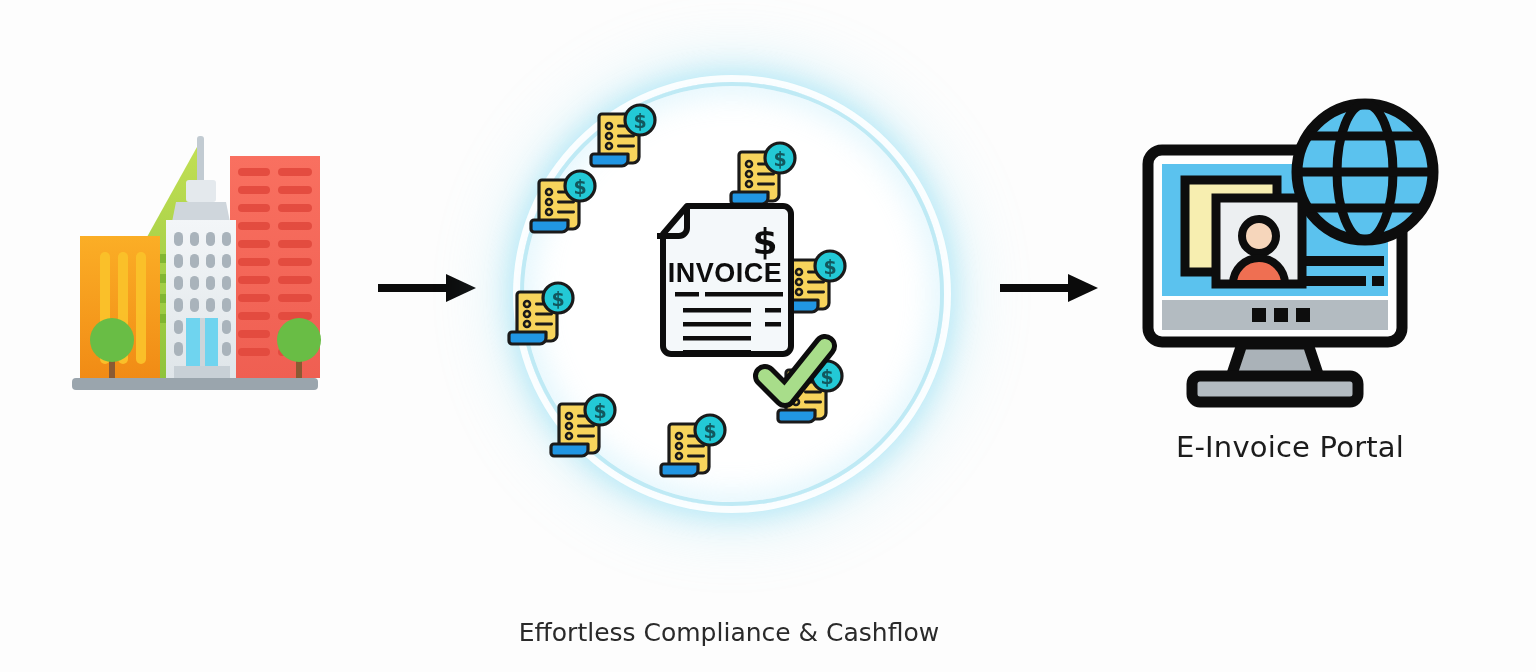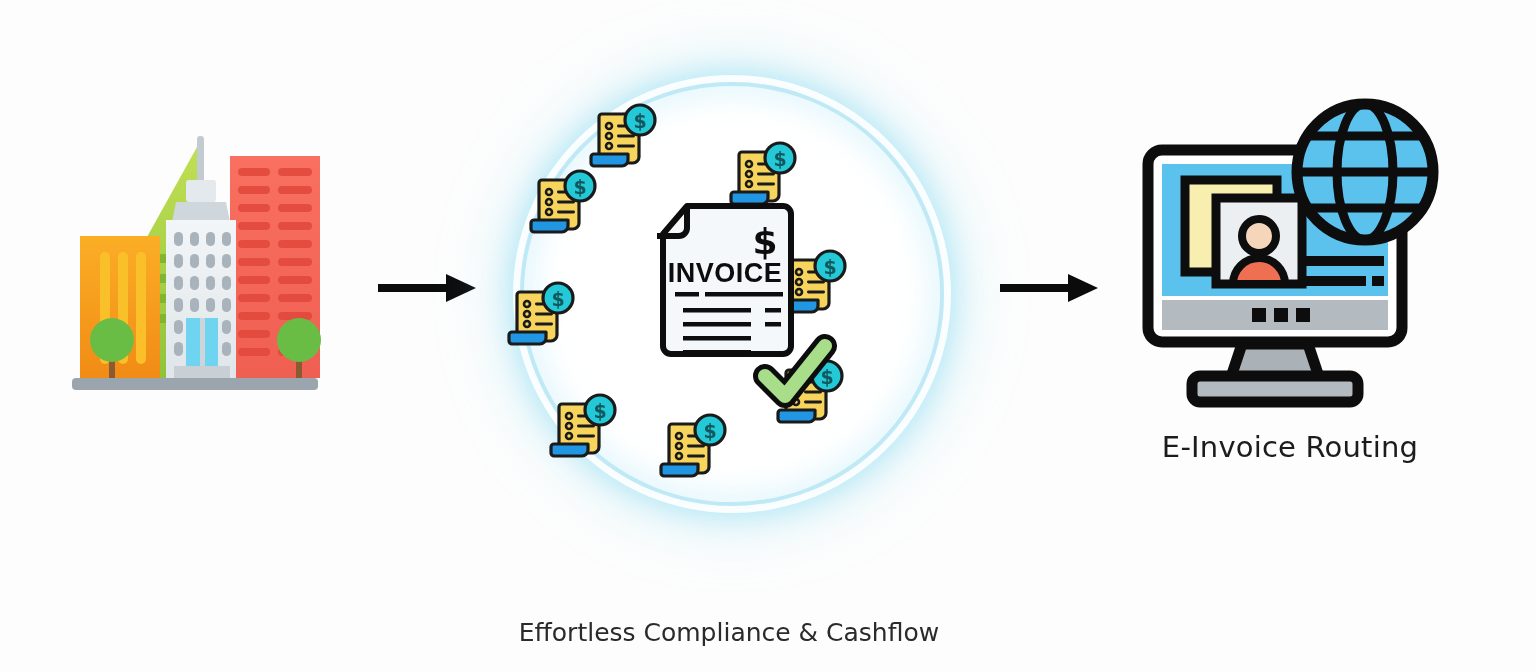--- a/index.html
+++ b/index.html
@@ -450,17 +450,17 @@
       <g>
         <circle cx="235" cy="84" r="68" fill="#5bc2ee" stroke="#0d0d0d" stroke-width="11"></circle>
         <ellipse cx="235" cy="84" rx="28" ry="68" fill="none" stroke="#0d0d0d" stroke-width="9"></ellipse>
         <line x1="167" y1="84" x2="303" y2="84" stroke="#0d0d0d" stroke-width="9"></line>
         <path d="M178,48 h114" fill="none" stroke="#0d0d0d" stroke-width="9"></path>
         <path d="M178,120 h114" fill="none" stroke="#0d0d0d" stroke-width="9"></path>
       </g>
     </svg>
   </div>
 
-  <div class="portal-label">E-Invoice Routing</div>
+  <div class="portal-label">E-Invoice Portal</div>
 
   <div class="subhead">Effortless Compliance &amp; Cashflow</div>
 
 </div>
 
 </body></html>

